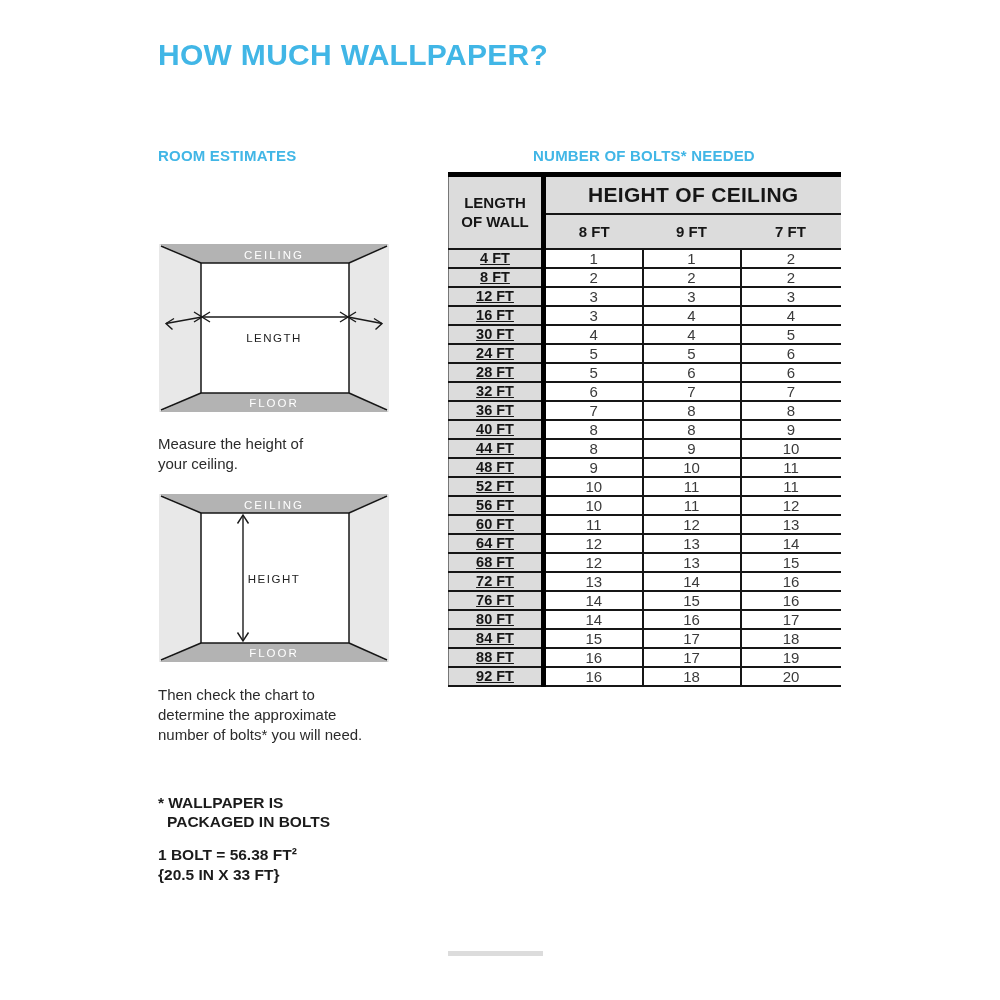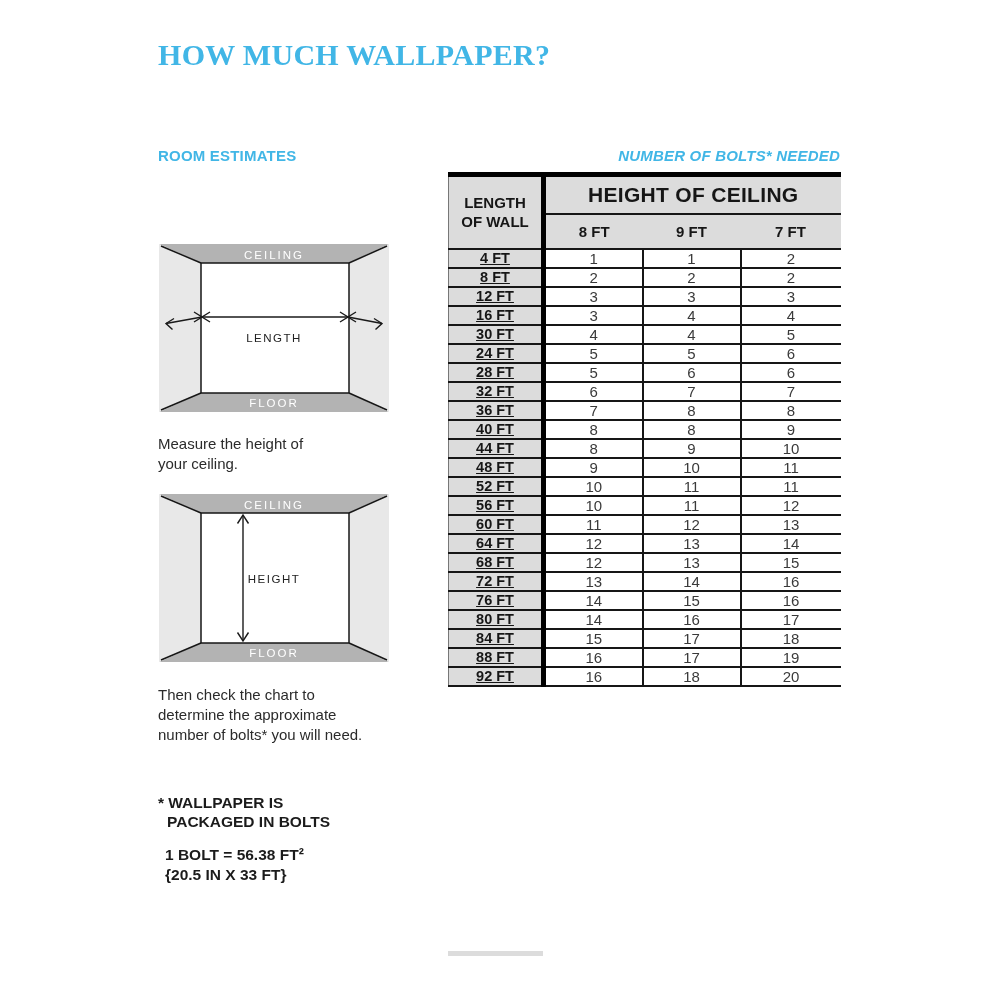--- a/index.html
+++ b/index.html
@@ -1,43 +1,43 @@
 <!DOCTYPE html>
 <html><head>
 <meta charset="utf-8">
 <style>
   * { margin:0; padding:0; box-sizing:border-box; }
   html,body { width:1000px; height:1000px; }
   body { background:#fff; font-family:"Liberation Sans","DejaVu Sans",sans-serif; }
   .page { position:relative; width:1000px; height:1000px; background:#fff; overflow:hidden; }
 
   .title { position:absolute; left:158px; top:38px; font-size:30px; font-weight:700;
-           color:#41B6E6; letter-spacing:0.3px;font-family:Liberation Serif, serif; }
+           color:#41B6E6; letter-spacing:0.3px; }
 
   .sec-heading { position:absolute; font-size:15px; font-weight:700; color:#41B6E6;
                  letter-spacing:0.2px; }
   .heading-room  { left:158px; top:147px; }
-  .heading-bolts { left:448px; top:147px; width:392px; text-align:right;font-style:italic; }
+  .heading-bolts { left:448px; top:147px; width:392px; text-align:center; }
 
   .body-text { position:absolute; left:158px; font-size:15px; line-height:20px;
                color:#2b2b2b; white-space:pre-line; }
   .step1 { top:183px; }
   .step2 { top:434px; }
   .step3 { top:685px; }
 
   .room-diagram { position:absolute; left:159px; }
   .diagram1 { top:244px; }
   .diagram2 { top:494px; }
   .room-diagram text { font-family:"Liberation Sans","DejaVu Sans",sans-serif; }
 
   .footnote { position:absolute; left:158px; top:793px; font-size:15.5px; font-weight:700;
               color:#1b1b1b; line-height:19px; }
   .footnote .indent { padding-left:9px; }
   .bolt-info { position:absolute; left:158px; top:845px; font-size:15.5px; font-weight:700;
-               color:#1b1b1b; line-height:20px;margin-left:7px; }
+               color:#1b1b1b; line-height:20px; }
 
   table.bolts-table { position:absolute; left:448px; top:172px; width:392px;
     border-collapse:collapse; table-layout:fixed;
     border-top:5px solid #000; border-left:1px solid #777; }
   .bolts-table th, .bolts-table td { text-align:center; vertical-align:middle; padding:0; }
   .th-length { background:#DCDCDC; border-right:5px solid #000; border-bottom:2px solid #161616;
                font-size:15px; font-weight:700; color:#161616; line-height:19px; white-space:pre-line; }
   .th-group  { background:#DCDCDC; border-bottom:2px solid #161616; height:39px;
                font-size:21px; font-weight:700; color:#161616; letter-spacing:0.3px; }
   .th-sub    { background:#DCDCDC; border-bottom:2px solid #161616; height:35px;

